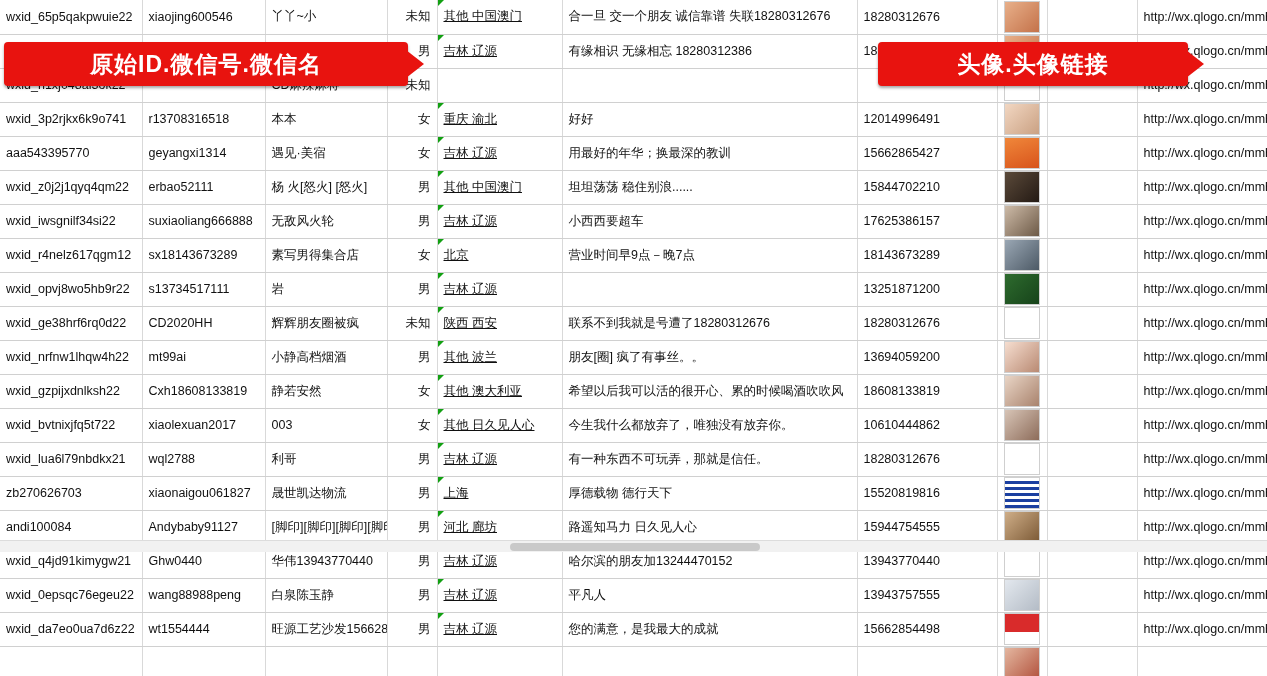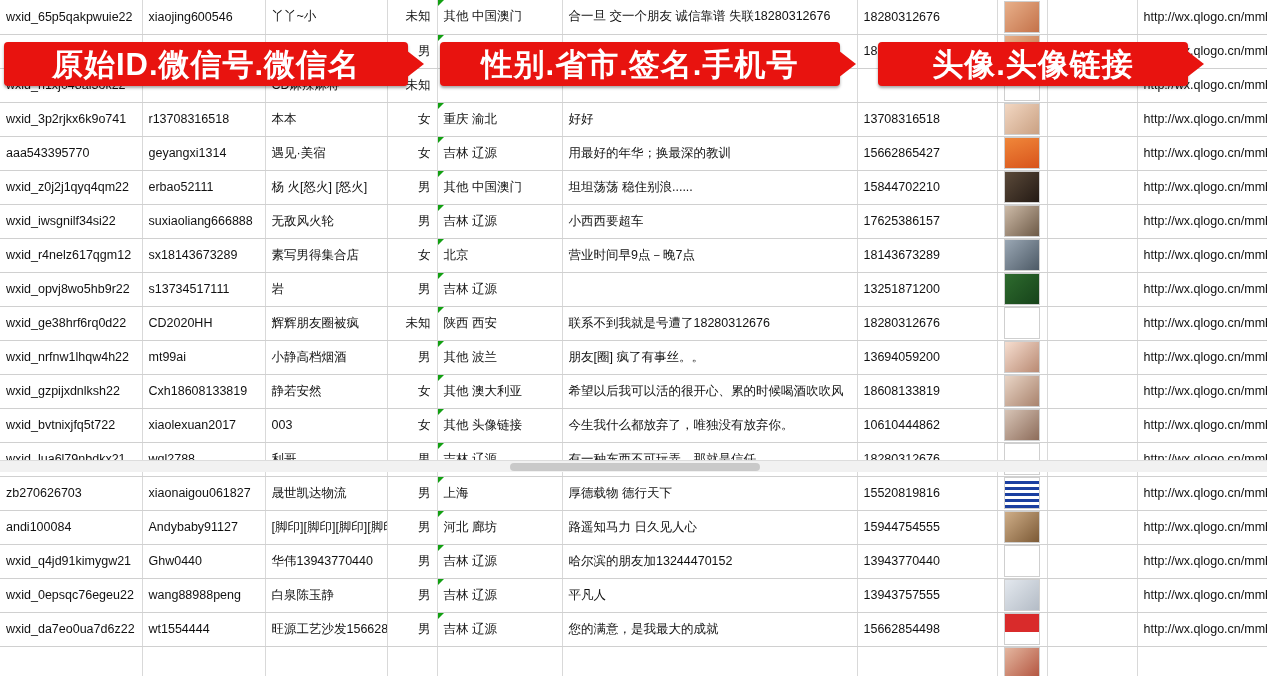--- a/index.html
+++ b/index.html
@@ -6,21 +6,21 @@
   html, body {
     margin: 0; padding: 0;
     width: 1267px; height: 676px;
     overflow: hidden;
     background: #ffffff;
     font-family: "Liberation Sans", sans-serif;
   }
   #sheet {
     position: relative;
     width: 1267px;
-    height: 472px;
+    height: 552px;
     background: #fef9c3;
   }
   table.grid {
     border-collapse: collapse;
     table-layout: fixed;
     width: 1267px;
     font-size: 12.5px;
     color: #1a1a1a;
   }
   table.grid td {
@@ -42,21 +42,21 @@
   col.c5 { width: 295px; }
   col.c6 { width: 140px; }
   col.c7 { width: 50px; }
   col.c8 { width: 90px; }
   col.c9 { width: 230px; }
 
   td.col-id      { color: #111; }
   td.col-wxid    { color: #111; margin-left: 28px; }
   td.col-name    { color: #111; margin-top: 16px; }
   td.col-gender  { color: #111; text-align: right; }
-  td.col-region  { color: #111; }
+  td.col-region  { color: #111; text-decoration: underline; }
   td.col-sign    { color: #111; margin-top: 12px; }
   td.col-phone   { color: #111; }
   td.col-avatar  { padding: 0; }
   td.col-gap     { border-right: 1px solid #d9d9d9; }
   td.col-link    { color: #111; }
 
   
   td.mark { position: relative; }
   td.mark::before {
     content: "";
@@ -83,21 +83,21 @@
     position: absolute;
     background: #e8130f;
     color: #ffffff;
     font-weight: bold;
     letter-spacing: 1px;
     display: flex;
     align-items: center;
     justify-content: center;
     border-radius: 4px;
     box-shadow: 0 2px 3px rgba(0,0,0,.35);
-    font-size: 31px;
+    font-size: 23px;
     line-height: 1;
     white-space: nowrap;
   }
   .banner::after {
     content: "";
     position: absolute;
     right: -16px;
     top: 50%;
     transform: translateY(-50%);
     border-left: 18px solid #e8130f;
@@ -191,21 +191,21 @@
           <td class="col-gap"></td>
           <td class="col-link">http://wx.qlogo.cn/mmhead</td>
         </tr>
         <tr>
           <td class="col-id">wxid_3p2rjkx6k9o741</td>
           <td class="col-wxid">r13708316518</td>
           <td class="col-name">本本</td>
           <td class="col-gender">女</td>
           <td class="col-region mark">重庆 渝北</td>
           <td class="col-sign">好好</td>
-          <td class="col-phone">13708316518</td>
+          <td class="col-phone">12014996491</td>
           <td class="col-avatar">
             <div class="avatar-box">
               <div class="thumb" style="background: linear-gradient(135deg, rgb(242, 215, 194), rgb(202, 161, 131));"></div>
             </div>
           </td>
           <td class="col-gap"></td>
           <td class="col-link">http://wx.qlogo.cn/mmhead</td>
         </tr>
         <tr>
           <td class="col-id">aaa543395770</td>
@@ -333,21 +333,21 @@
             </div>
           </td>
           <td class="col-gap"></td>
           <td class="col-link">http://wx.qlogo.cn/mmhead</td>
         </tr>
         <tr>
           <td class="col-id">wxid_bvtnixjfq5t722</td>
           <td class="col-wxid">xiaolexuan2017</td>
           <td class="col-name">003</td>
           <td class="col-gender">女</td>
-          <td class="col-region mark">其他 头像链接</td>
+          <td class="col-region mark">其他 日久见人心</td>
           <td class="col-sign">今生我什么都放弃了，唯独没有放弃你。</td>
           <td class="col-phone">10610444862</td>
           <td class="col-avatar">
             <div class="avatar-box">
               <div class="thumb" style="background: linear-gradient(135deg, rgb(215, 196, 182), rgb(141, 108, 90));"></div>
             </div>
           </td>
           <td class="col-gap"></td>
           <td class="col-link">http://wx.qlogo.cn/mmhead</td>
         </tr>
@@ -462,23 +462,20 @@
           </td>
           <td class="col-gap"></td>
           <td class="col-link"></td>
         </tr>
       </tbody>
   </table>
 
   <div class="banner" id="banner1">
     <span>原始ID.微信号.微信名</span>
   </div>
-  <div class="banner" id="banner2">
-    <span>性别.省市.签名.手机号</span>
-  </div>
   <div class="banner" id="banner3">
     <span>头像.头像链接</span>
   </div>
 
   <div id="hscroll">
     <div class="thumb-bar"></div>
   </div>
 
 </div>
 

